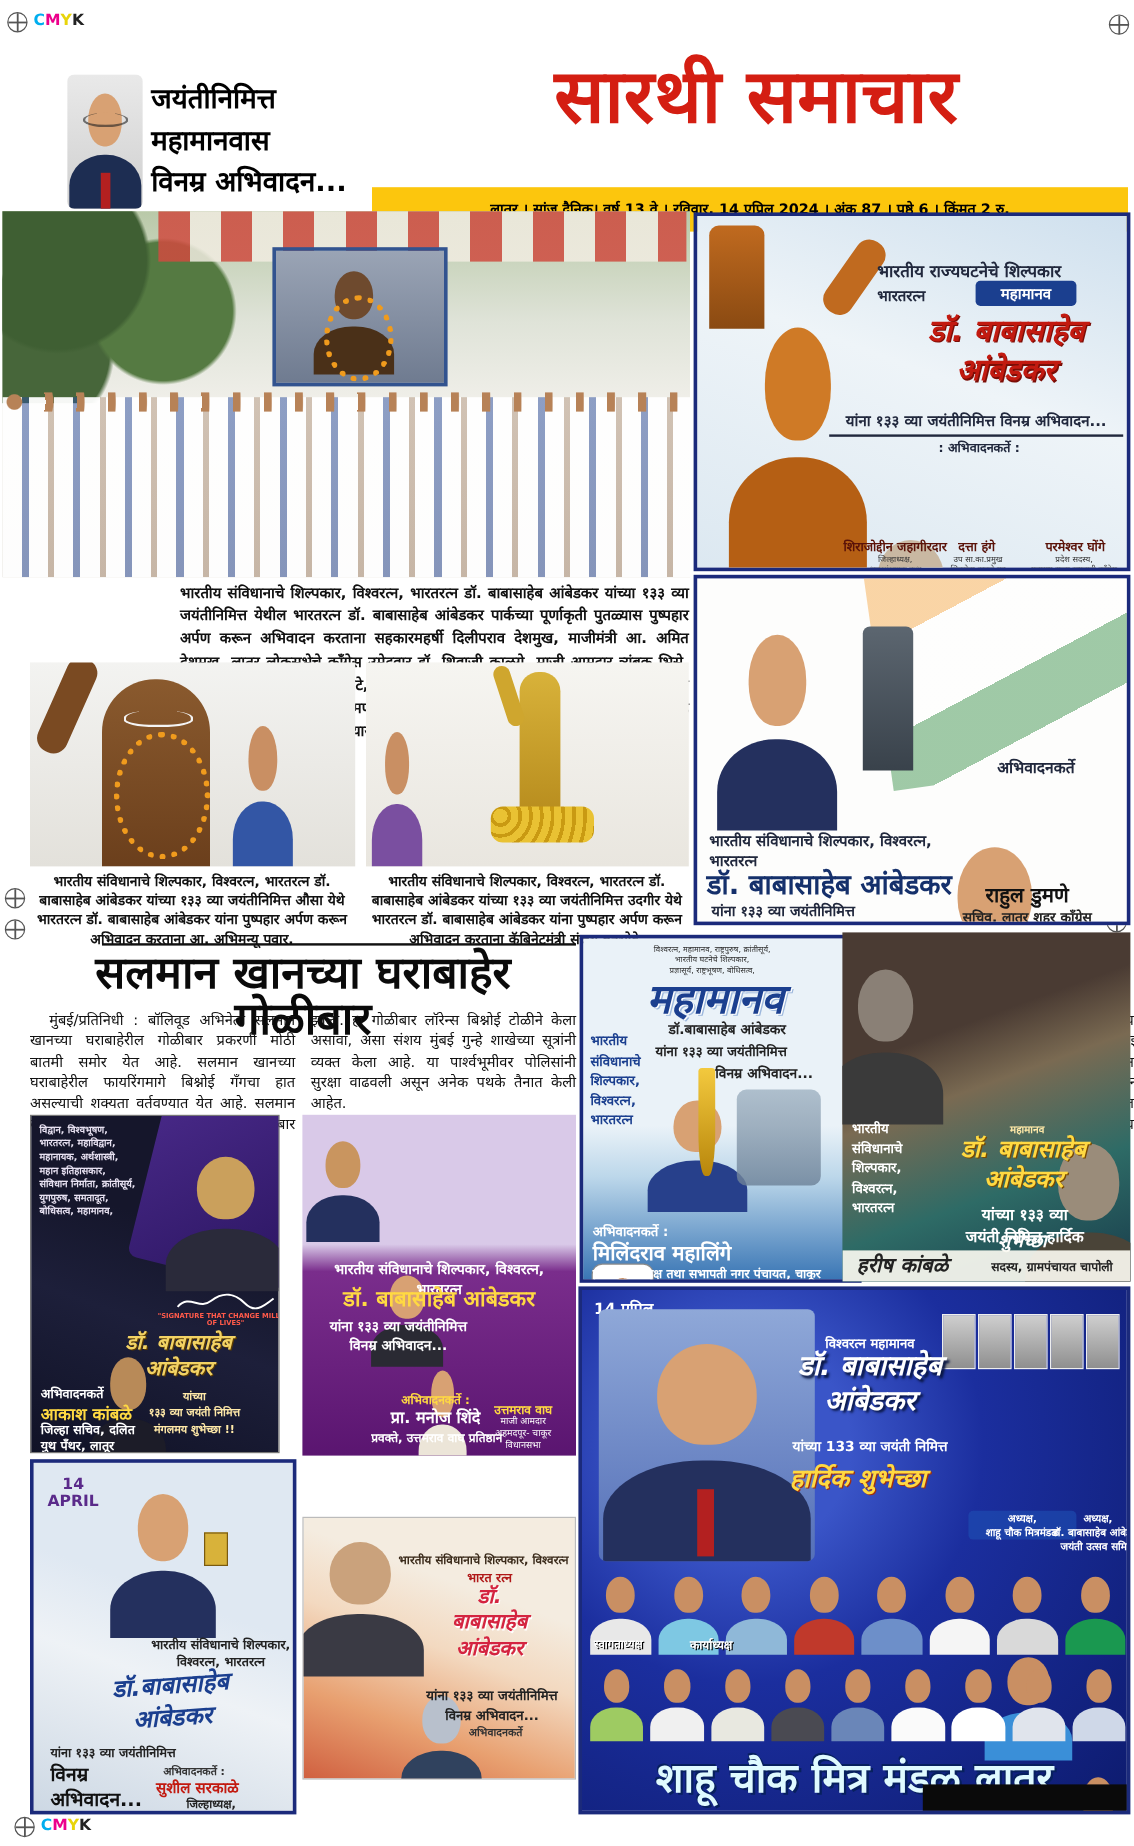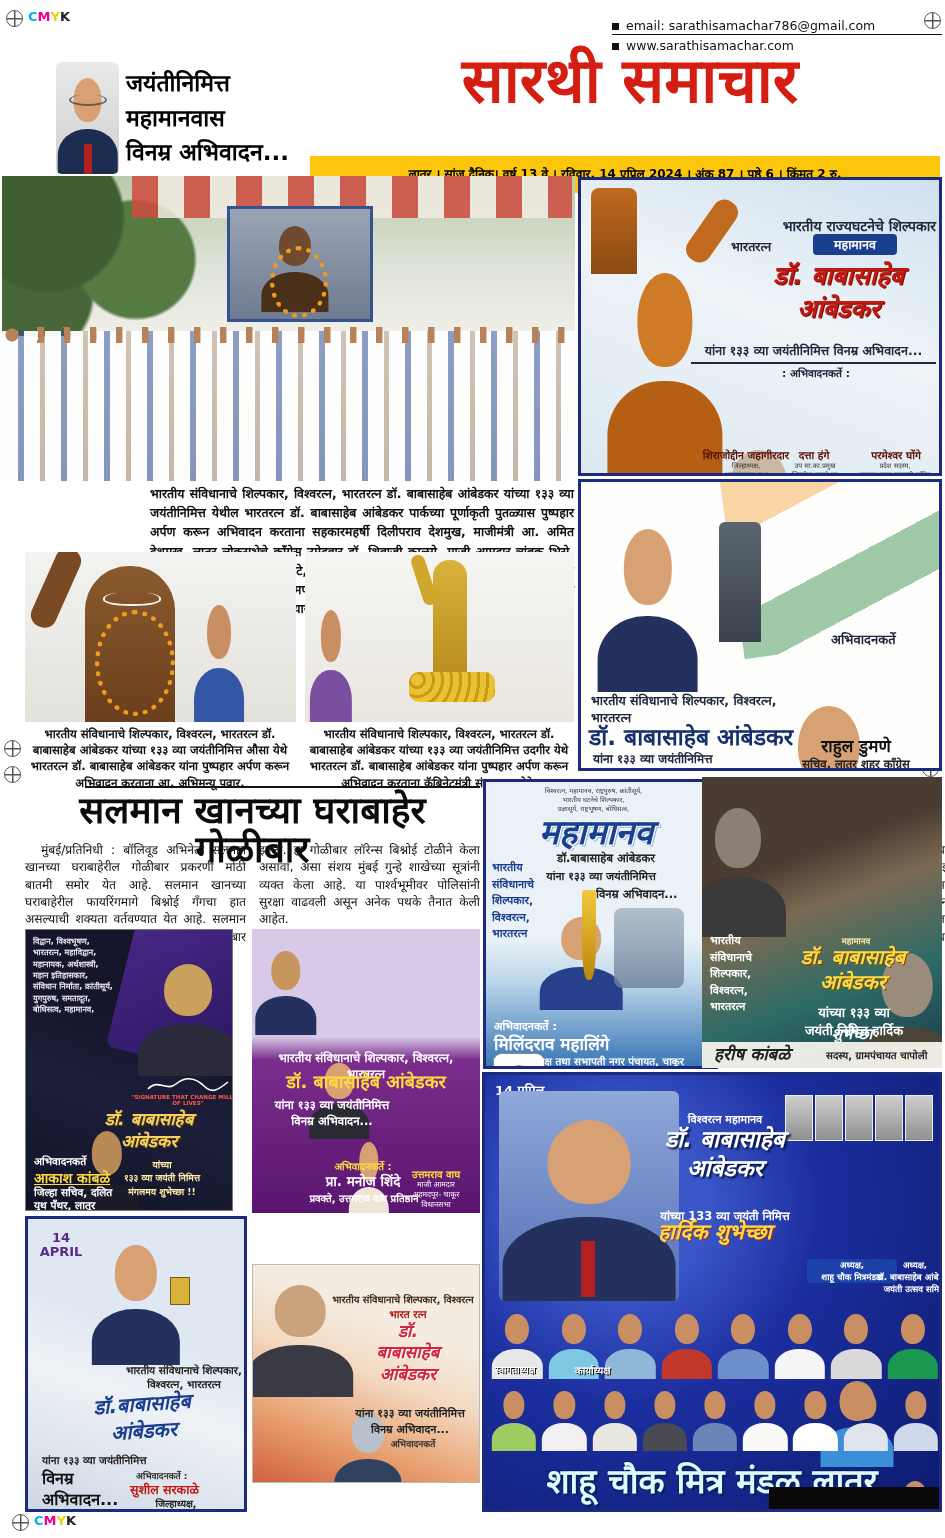--- a/index.html
+++ b/index.html
@@ -42,24 +42,20 @@
   </div>
   <div class="x regmark" style="left:924px;top:12px;"></div>
   <div class="x regmark" style="left:4px;top:740px;"></div>
   <div class="x regmark" style="left:4px;top:766px;"></div>
   <div class="x regmark" style="left:922px;top:760px;"></div>
   <div class="x regmark" style="left:12px;top:1514px;"></div>
   <div class="x cmyk" style="left:34px;top:1510px;">
     <span class="c1">C</span><span class="m1">M</span><span class="y1">Y</span><span class="k1">K</span>
   </div>
 
-  <div class="x" style="left:612px;top:18px;width:330px;font-size:12.5px;">
-    <div style="border-bottom:1.5px solid #111;padding-bottom:1px;"><span class="bullet"></span><span>email: sarathisamachar786@gmail.com</span></div>
-    <div style="margin-top:3px;"><span class="bullet"></span><span>www.sarathisamachar.com</span></div>
-  </div>
 
   <div class="x" style="left:56px;top:62px;width:63px;height:112px;border-radius:6px;overflow:hidden;">
     <div class="bust" style="width:100%;height:100%;--skin:#d8a173;--shirt:#1d2d52;--bg:linear-gradient(180deg,#e9e9e9,#cfcfcf);"></div>
     <div class="x" style="left:50%;top:32px;width:34px;height:10px;transform:translateX(-50%);border:2px solid #222;border-radius:50% 50% 50% 50%;border-top:none;opacity:.6;"></div>
     <div class="x" style="left:50%;bottom:0;width:8px;height:30px;transform:translateX(-50%);background:#b32020;"></div>
   </div>
 
   <div class="x pre b" style="left:126px;top:66px;width:200px;font-size:23px;line-height:1.5;color:#000;">जयंतीनिमित्त
 महामानवास
 विनम्र अभिवादन...</div>
@@ -76,21 +72,21 @@
     <div class="x garland" style="left:268px;top:70px;width:48px;height:62px;"></div>
     <div class="x" style="left:0;bottom:0;width:100%;height:150px;background:repeating-linear-gradient(90deg,rgba(255,255,255,.95) 0 16px,rgba(43,78,160,.5) 16px 22px,rgba(255,255,255,.95) 22px 38px,rgba(150,110,80,.35) 38px 43px);"></div>
     <div class="x" style="left:0;bottom:138px;width:100%;height:16px;background:repeating-radial-gradient(circle at 10px 8px,#b78257 0 6px,transparent 7px 26px);"></div>
   </div>
 
   <div class="x ad navyb" style="left:578px;top:177px;width:364px;height:299px;background:linear-gradient(200deg,#cfe0ee,#eef4f8 45%,#dce8f1);">
     <div class="x" style="left:10px;top:8px;width:46px;height:86px;background:linear-gradient(180deg,#c06a1f,#8a4a12);border-radius:8px 8px 0 0;"></div>
     <div class="x bust" style="left:24px;top:60px;width:120px;height:235px;--skin:#cf7a26;--shirt:#b55f14;--bg:transparent;"></div>
     <div class="x" style="left:118px;top:16px;width:26px;height:70px;background:#c06a1f;transform:rotate(35deg);border-radius:12px;"></div>
     <div class="x bust" style="left:118px;top:14px;width:120px;height:150px;--skin:#c9b8a2;--shirt:#ece5d8;--bg:transparent;"></div>
-    <div class="x b" style="left:150px;top:36px;width:205px;text-align:right;font-size:14px;color:#21283d;">भारतीय राज्यघटनेचे शिल्पकार</div>
+    <div class="x b" style="left:150px;top:36px;width:205px;font-size:14px;color:#21283d;">भारतीय राज्यघटनेचे शिल्पकार</div>
     <div class="x b" style="left:150px;top:58px;font-size:12.5px;color:#21283d;">भारतरत्न</div>
     <div class="x c b" style="left:232px;top:54px;width:84px;background:#1b3f8f;color:#fff;font-size:12.5px;border-radius:4px;padding:2px 0;">महामानव</div>
     <div class="x pre callig" style="left:160px;top:80px;width:195px;text-align:center;font-size:25px;line-height:1.3;color:#c21a10;text-shadow:1px 1px 0 #7a0d06;">डॉ. बाबासाहेब
 आंबेडकर</div>
     <div class="x c b" style="left:110px;top:162px;width:245px;font-size:12.5px;color:#21283d;border-bottom:2px solid #21283d;padding-bottom:3px;">यांना १३३ व्या जयंतीनिमित्त विनम्र अभिवादन...</div>
     <div class="x c b" style="left:150px;top:186px;width:170px;font-size:10.5px;color:#21283d;">: अभिवादनकर्ते :</div>
 
     <div class="x c b" style="left:102px;top:268px;width:126px;font-size:10.5px;color:#5a1208;">शिराजोद्दीन जहागीरदार</div>
     <div class="x c pre" style="left:102px;top:281px;width:126px;font-size:6.8px;color:#333;">जिल्हाध्यक्ष,
 अल्पसंख्याक कक्ष</div>
@@ -207,21 +203,21 @@
     <svg class="x" style="left:120px;top:146px;" width="84" height="18" viewBox="0 0 84 18">
       <path d="M2 13 C12 2 20 16 30 8 S50 2 58 10 72 14 82 6" stroke="#fff" stroke-width="1.6" fill="none"></path>
     </svg>
     <div class="x c b" style="left:104px;top:164px;width:116px;font-size:5.6px;color:#ff5a4a;">"SIGNATURE THAT CHANGE MILLION OF LIVES"</div>
     <div class="x c pre callig" style="left:48px;top:178px;width:150px;font-size:17px;line-height:1.3;color:#f2d264;text-shadow:1px 1px 0 #5a3a00;">डॉ. बाबासाहेब
 आंबेडकर</div>
     <div class="x c pre b" style="left:78px;top:228px;width:116px;font-size:9.2px;line-height:1.45;color:#ffe9a8;">यांच्या
 १३३ व्या जयंती निमित्त
 मंगलमय शुभेच्छा !!</div>
     <div class="x b" style="left:8px;top:224px;font-size:10.5px;color:#fff;">अभिवादनकर्ते</div>
-    <div class="x b" style="left:8px;top:238px;font-size:14px;color:#ffd942;text-decoration:underline;">आकाश कांबळे</div>
+    <div class="x b" style="left:8px;top:238px;font-size:14px;color:#ffd942;">आकाश कांबळे</div>
     <div class="x pre b" style="left:8px;top:256px;width:130px;font-size:10.5px;color:#fff;line-height:1.25;">जिल्हा सचिव, दलित
 युथ पँथर, लातूर</div>
 
   </div>
 
   <div class="x ad" style="left:252px;top:929px;width:228px;height:284px;background:linear-gradient(180deg,#d9c9e8 0 38%,#7a2d8c 46%,#5a1570 100%);">
     <div class="x bust" style="left:2px;top:8px;width:64px;height:98px;--skin:#c9955f;--shirt:#24305e;--bg:transparent;"></div>
     <div class="x bust" style="left:56px;top:24px;width:62px;height:88px;--skin:#d8a173;--shirt:#2a2a33;--bg:transparent;"></div>
     <div class="x bust" style="left:96px;top:14px;width:42px;height:96px;--skin:#d8a173;--shirt:#ece5d8;--bg:transparent;"></div>
 
@@ -286,21 +282,21 @@
     <div class="x bust" style="left:14px;top:16px;width:180px;height:210px;--skin:#d8a173;--shirt:#24305e;--bg:linear-gradient(180deg,#8fa8d8,#5570b8);border-radius:6px;"></div>
     <div class="x" style="left:96px;top:166px;width:14px;height:56px;background:#b32020;"></div>
     <div class="x gray-thumb" style="left:300px;top:20px;width:26px;height:44px;"></div>
     <div class="x gray-thumb" style="left:330px;top:20px;width:26px;height:44px;"></div>
     <div class="x gray-thumb" style="left:360px;top:20px;width:26px;height:44px;"></div>
     <div class="x gray-thumb" style="left:390px;top:20px;width:26px;height:44px;"></div>
     <div class="x gray-thumb" style="left:420px;top:20px;width:26px;height:44px;"></div>
     <div class="x c b" style="left:160px;top:36px;width:160px;font-size:11px;color:#fff;text-align:center;">विश्वरत्न महामानव</div>
     <div class="x c pre callig" style="left:140px;top:50px;width:200px;font-size:23px;line-height:1.25;color:#fff;text-shadow:2px 2px 2px #081540;">डॉ. बाबासाहेब
 आंबेडकर</div>
-    <div class="x c b" style="left:140px;top:133px;width:200px;font-size:11.5px;color:#fff;">यांच्या 133 व्या जयंती निमित्त</div>
+    <div class="x c b" style="left:140px;top:122px;width:200px;font-size:11.5px;color:#fff;">यांच्या 133 व्या जयंती निमित्त</div>
     <div class="x c callig" style="left:140px;top:142px;width:180px;font-size:21px;color:#ffd942;text-shadow:1px 1px 0 #a03010;">हार्दिक शुभेच्छा</div>
     <div class="x bust" style="left:334px;top:82px;width:76px;height:100px;--shirt:#3a8fd8;--bg:transparent;"></div>
     <div class="x bust" style="left:402px;top:82px;width:56px;height:100px;--shirt:#b8c8d8;--bg:transparent;"></div>
     <div class="x c pre b" style="left:322px;top:184px;width:90px;font-size:8.6px;color:#fff;background:rgba(30,80,180,.6);border-radius:4px;">अध्यक्ष,
 शाहू चौक मित्रमंडळ</div>
     <div class="x c pre b" style="left:382px;top:184px;width:96px;font-size:8.6px;color:#fff;">अध्यक्ष,
 डॉ. बाबासाहेब आंबेडकर
 जयंती उत्सव समिती</div>
 
     <div class="x" style="left:6px;top:228px;width:448px;height:76px;display:flex;gap:4px;">

